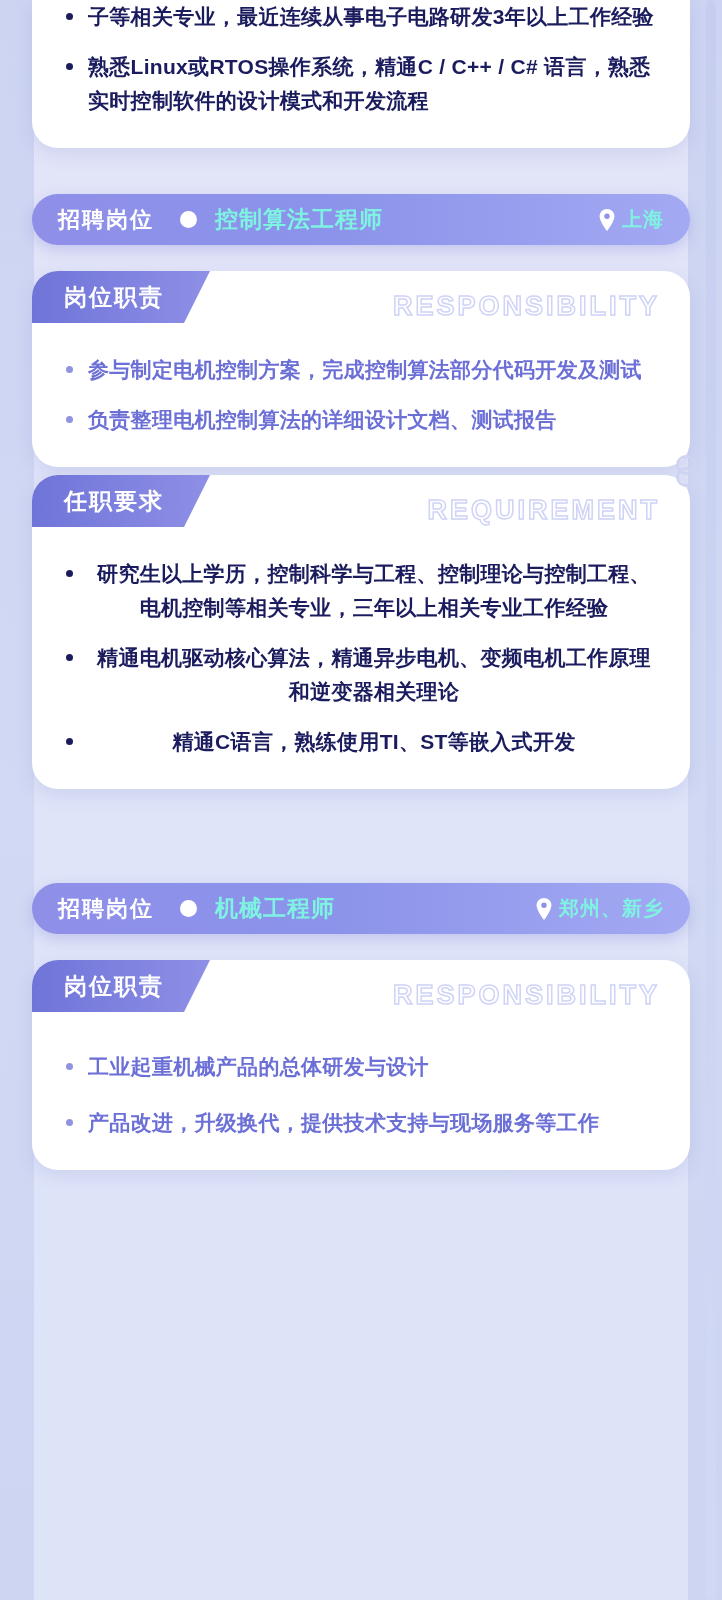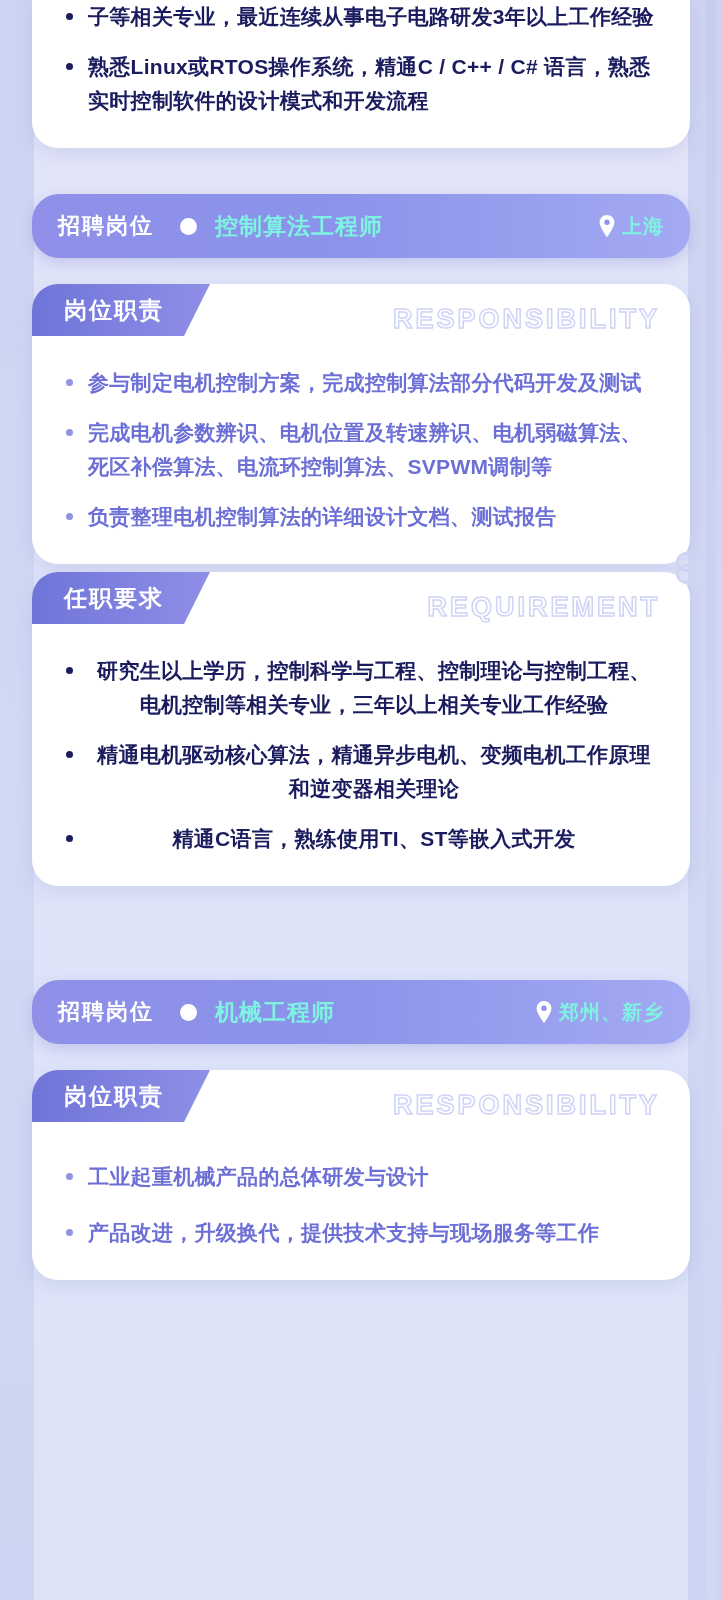--- a/index.html
+++ b/index.html
@@ -66,21 +66,21 @@
   .resp-list li { color: #6b6fd6; }
   .resp-list li::before { background: #8f93e0; }
   
   .req-list li { color: #1b1c5e; }
   .req-list li::before { background: #1b1c5e; }
 
   
   .pos-banner {
     position: relative;
     margin: 46px 0 26px 0;
-    height: 64px;
+    height: 51px;
     border-radius: 27px;
     background: linear-gradient(90deg, #8f8fe8 0%, #8b93ea 45%, #a3a9f2 100%);
     display: flex;
     align-items: center;
     padding: 0 26px;
     box-shadow: 0 5px 14px rgba(120,120,210,.28);
   }
   .pos-banner .label {
     color: #ffffff;
     font-size: 22px;
@@ -194,21 +194,20 @@
     </div>
 
     <div class="sec-card">
       <div class="head-row">
         <div class="tab">岗位职责</div>
         <div class="watermark">RESPONSIBILITY</div>
       </div>
       <div class="body">
         <ul class="blist resp-list">
           <li>参与制定电机控制方案，完成控制算法部分代码开发及测试</li>
-          <li>完成电机参数辨识、电机位置及转速辨识、电机弱磁算法、死区补偿算法、电流环控制算法、SVPWM调制等</li>
           <li>负责整理电机控制算法的详细设计文档、测试报告</li>
         </ul>
       </div>
       <div class="connector" style="bottom:-8px;"></div>
     </div>
 
     <div class="sec-card" style="margin-top:8px;text-align:center;">
       <div class="head-row">
         <div class="tab">任职要求</div>
         <div class="watermark">REQUIREMENT</div>

